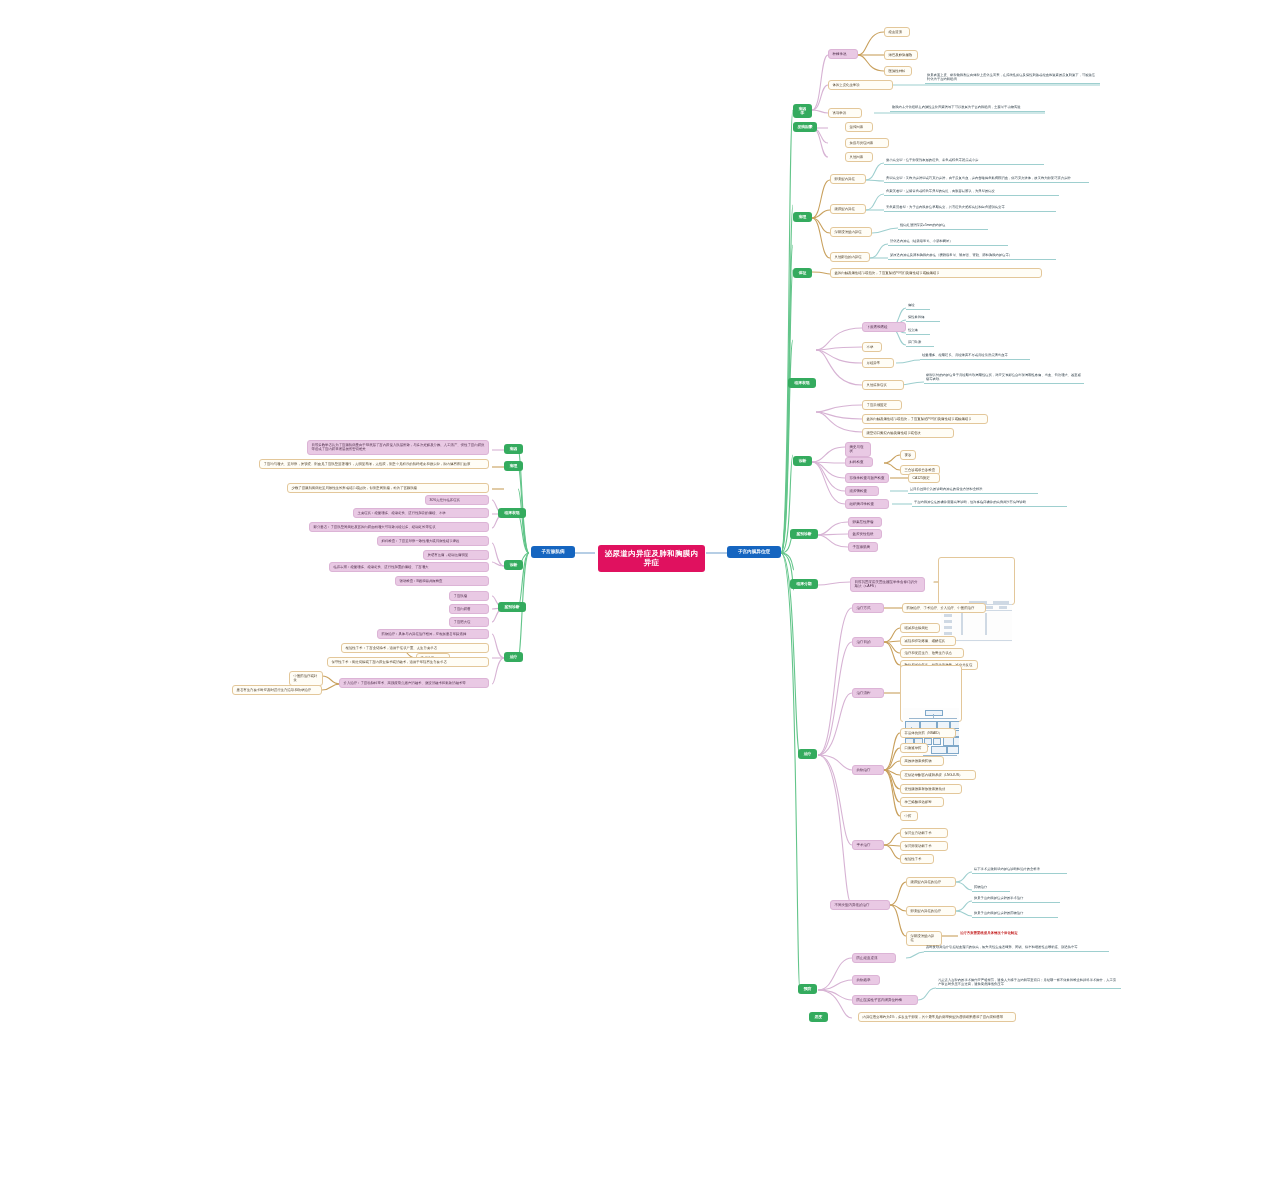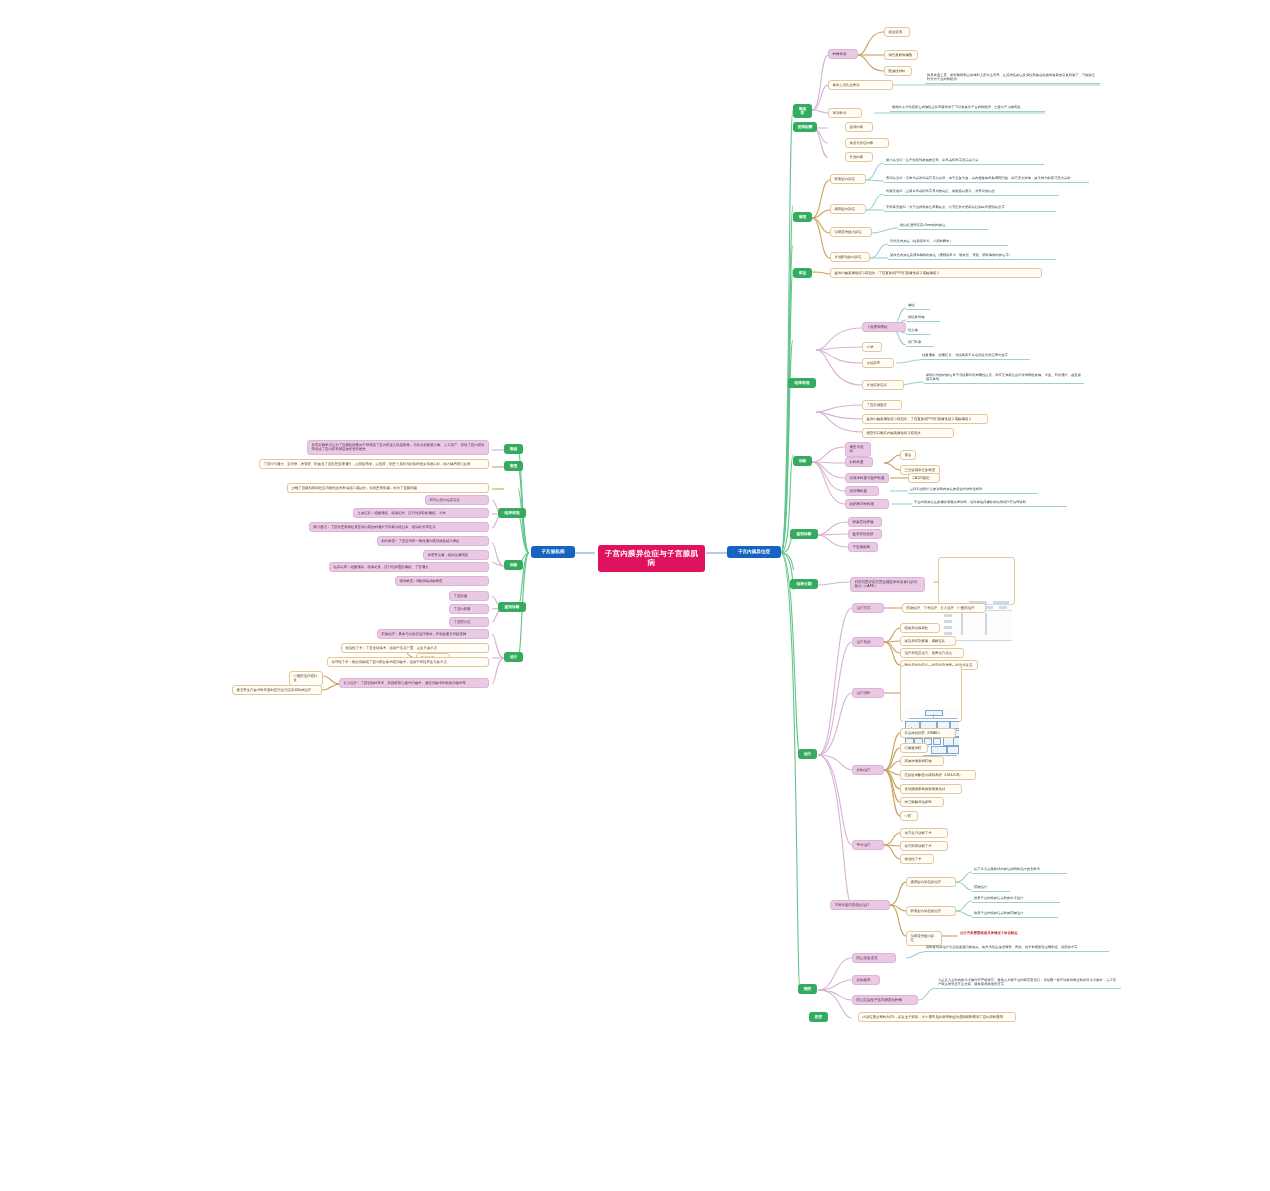--- a/index.html
+++ b/index.html
@@ -194,21 +194,21 @@
       <path d="M504 658 C 496 658 496 634 492 634" stroke="#d7b3d4"></path>
       <path d="M504 658 C 496 658 496 658 492 658" stroke="#d7b3d4"></path>
       <path d="M504 658 C 496 658 496 684 492 684" stroke="#d7b3d4"></path>
       <path d="M416 658 C 406 658 408 648 398 648" stroke="#c9a15e"></path>
       <path d="M416 658 C 406 658 408 662 398 662" stroke="#c9a15e"></path>
       <path d="M340 684 C 330 684 332 676 322 676" stroke="#c9a15e"></path>
       <path d="M340 684 C 330 684 332 690 322 690" stroke="#c9a15e"></path>
     </g>
   </svg>
 
-  <div class="node n-root" style="left:598px;top:545px;width:107px;">子宫内膜异位症与子宫腺肌病</div>
+  <div class="node n-root" style="left:598px;top:545px;width:107px;">泌尿道内异症及肺和胸膜内异症</div>
 
   <div class="node n-hub" style="left:531px;top:546px;width:44px;">子宫腺肌病</div>
   <div class="node n-hub" style="left:727px;top:546px;width:54px;">子宫内膜异位症</div>
 
   <div class="node n-green" style="left:793px;top:104px;width:19px;">病因学</div>
   <div class="node n-pink" style="left:828px;top:49px;width:30px;">种植学说</div>
   <div class="node n-leaf" style="left:884px;top:27px;width:26px;">经血逆流</div>
   <div class="node n-leaf" style="left:884px;top:50px;width:34px;">淋巴及静脉播散</div>
   <div class="node n-leaf" style="left:884px;top:66px;width:28px;">医源性种植</div>
   <div class="node n-leaf" style="left:828px;top:80px;width:65px;">体腔上皮化生学说</div>

